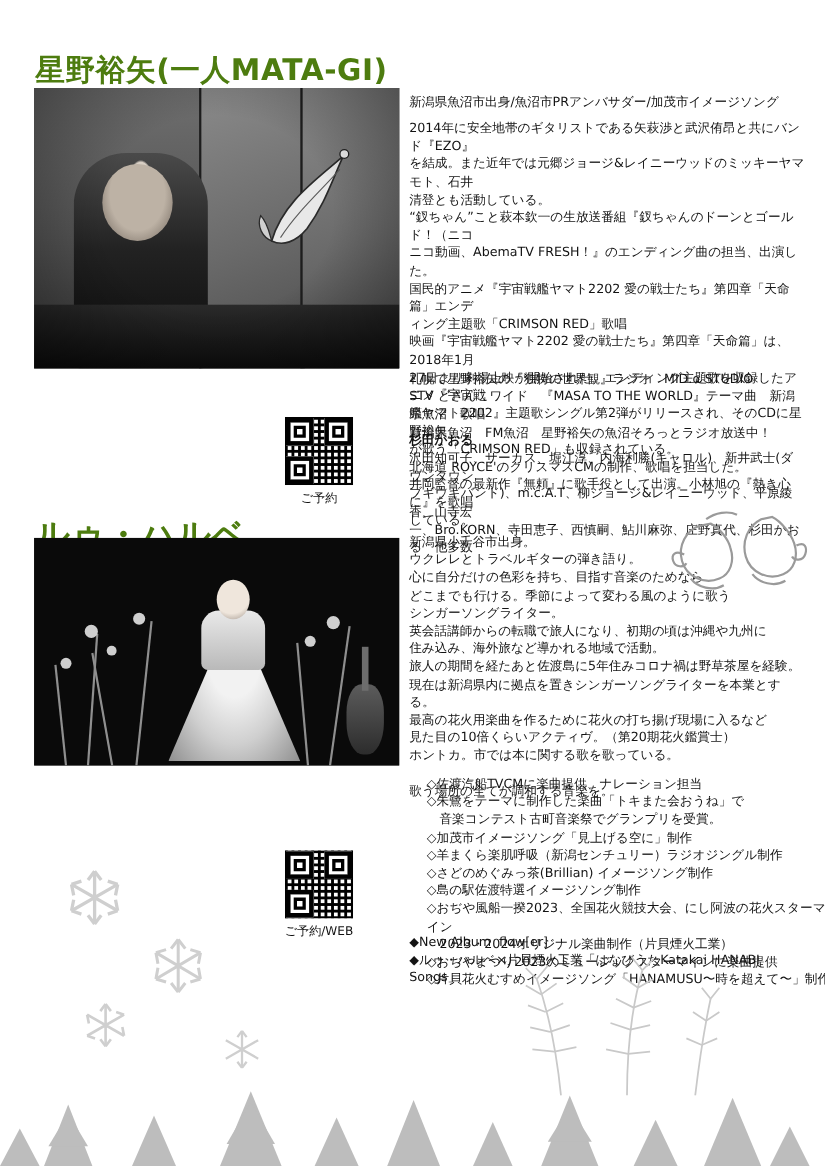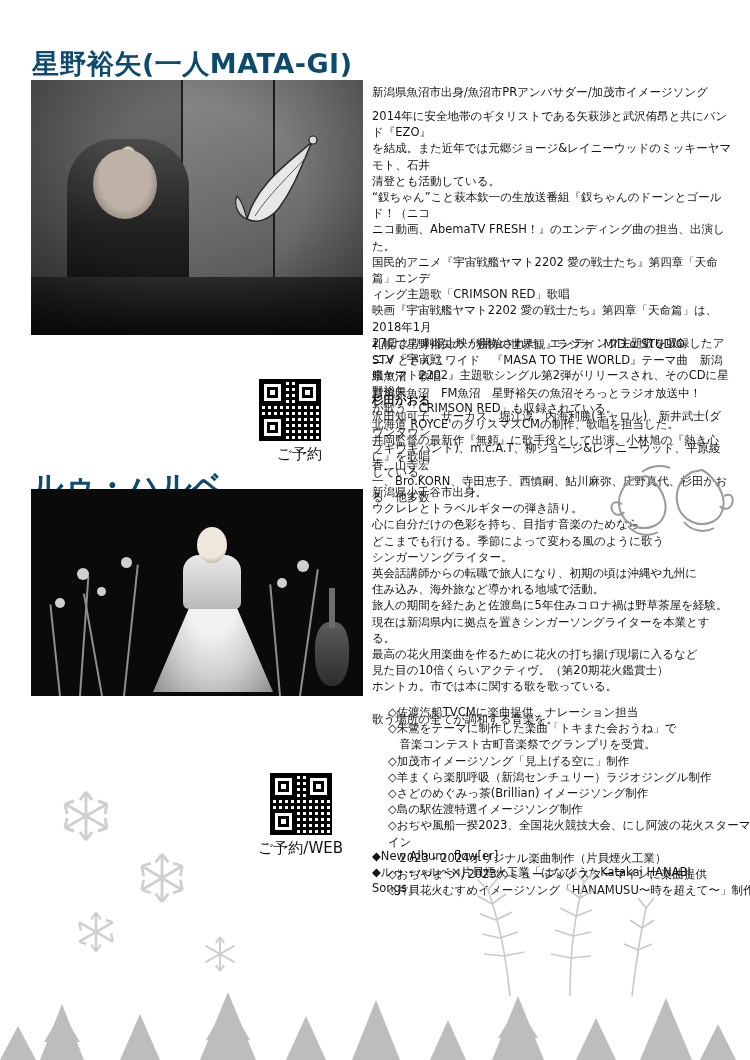--- a/index.html
+++ b/index.html
@@ -21,21 +21,21 @@
     width: 750px;
     height: 1060px;
     background: #ffffff;
   }
 
   
   .artist-title {
     position: absolute;
     font-weight: bold;
     letter-spacing: 0.5px;
-    color: #0c4a6e;
+    color: #4d7c0f;
     white-space: nowrap;
   }
   #title-1 {
     left: 32px;
     top: 28px;
     font-size: 27px;
   }
   #title-2 {
     left: 32px;
     top: 444px;
@@ -203,25 +203,24 @@
   .qr::after  { right: 1px; top: 1px; }
   .qr-eye3 {
     position: absolute;
     left: 1px; bottom: 1px;
     width: 17px; height: 17px;
     border: 4px solid #000;
     background: #fff;
     box-shadow: inset 0 0 0 3px #fff, inset 0 0 0 6px #000;
   }
   .qr-caption {
-    font-size: 15px;
+    font-size: 11px;
     margin-top: 3px;
     color: #111;
     white-space: nowrap;
-    text-align: right;
   }
 
   
   #mittens {
     position: absolute;
     right: 16px;
     top: 452px;
     width: 128px;
     height: 92px;
   }

